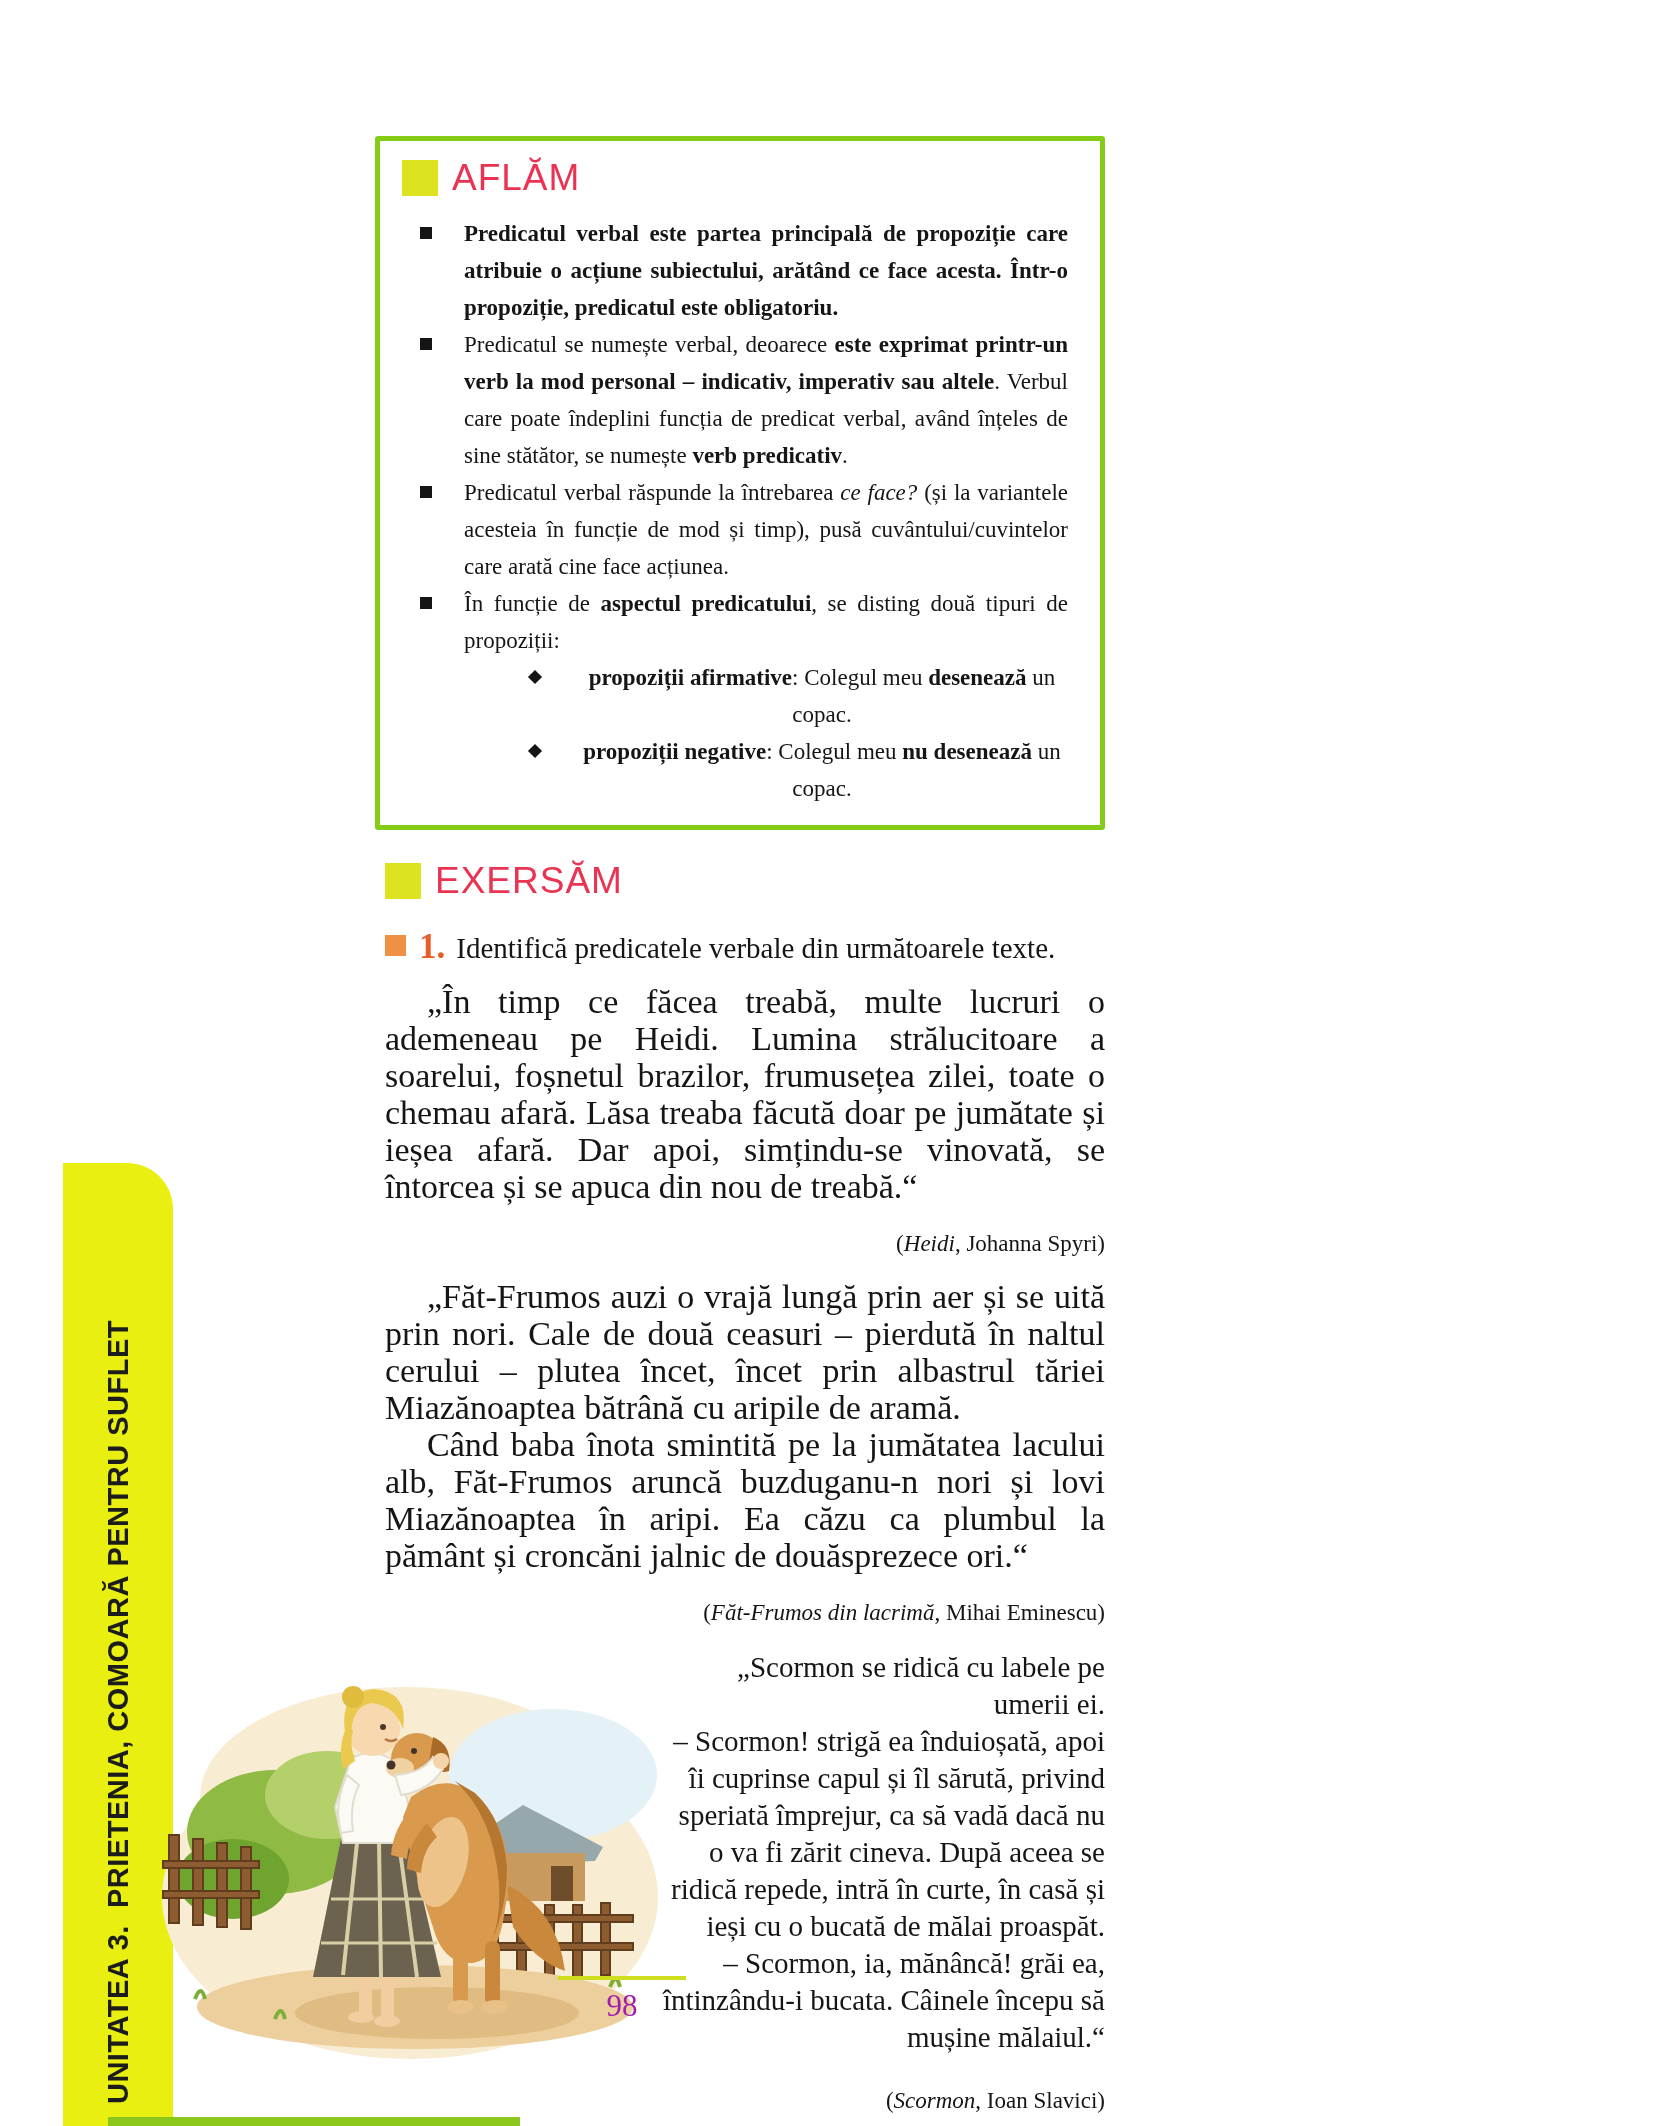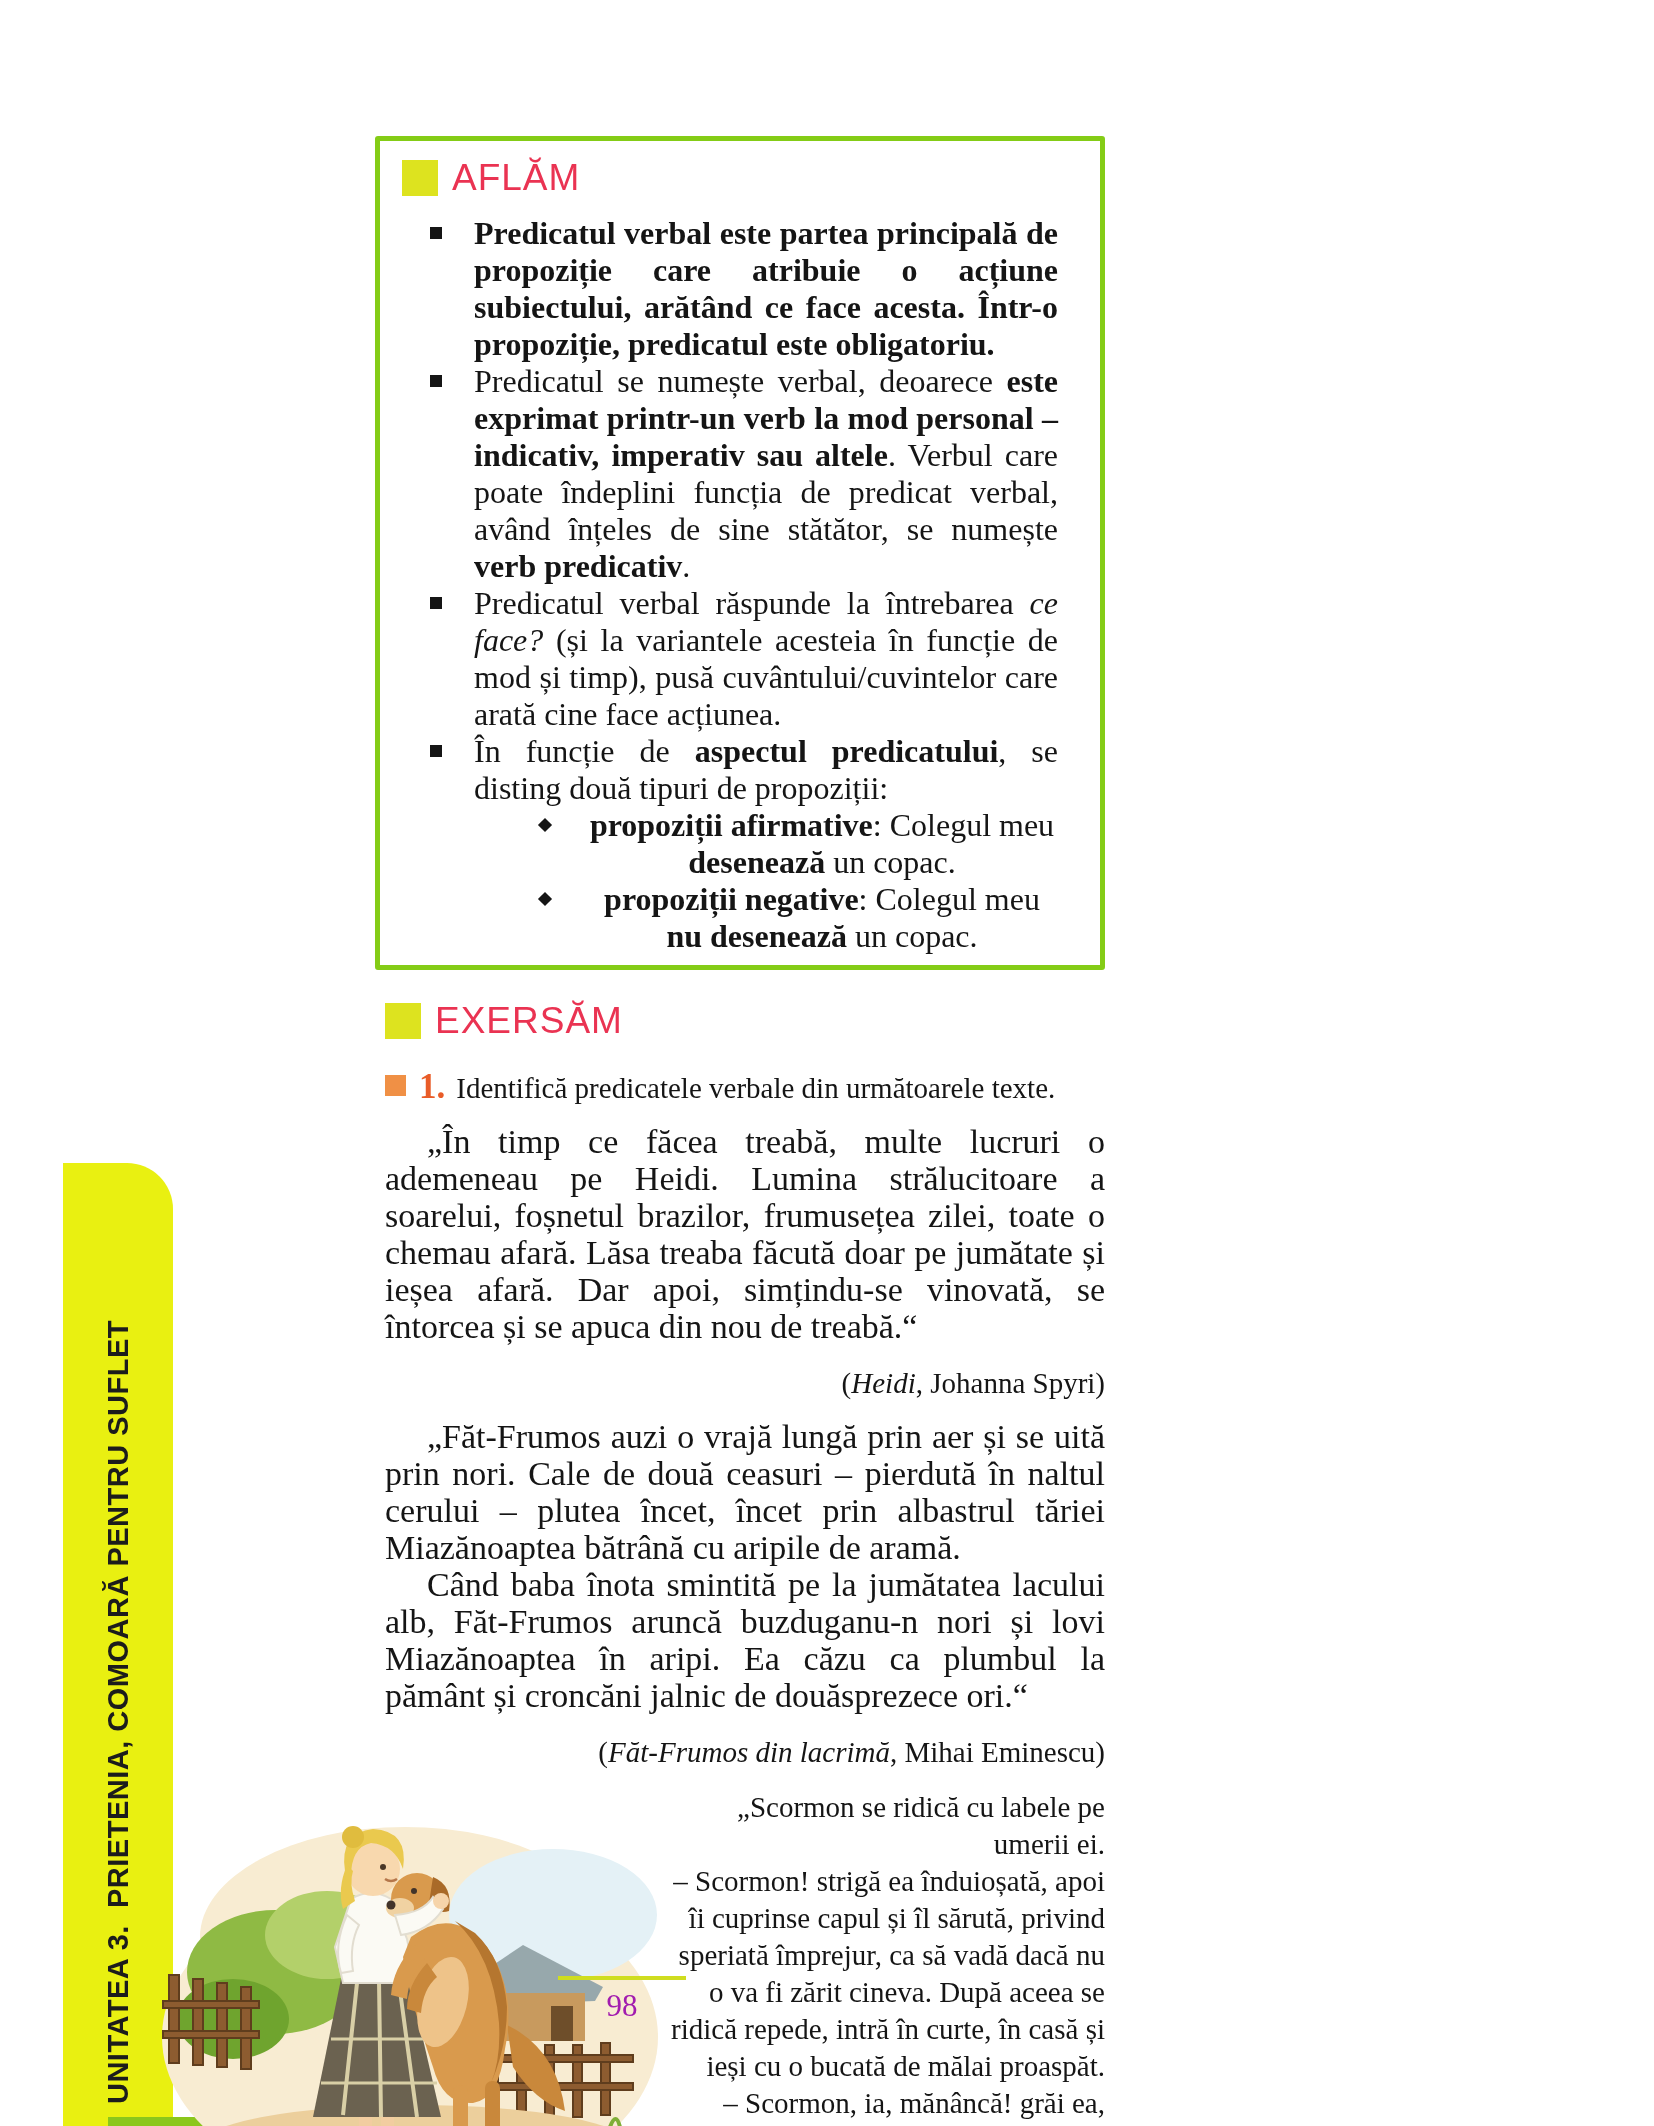--- a/index.html
+++ b/index.html
@@ -15,38 +15,38 @@
     margin-left:-10px;width:730px;box-sizing:border-box;
     border:5px solid #84cc16;border-radius:3px;
     padding:16px 24px 10px 22px;min-height:694px;background:#fff;
   }
   .section-heading{
     display:flex;align-items:center;gap:14px;
     font-family:"Liberation Sans",sans-serif;
     font-size:37px;color:#ea3352;letter-spacing:1px;font-weight:normal;
   }
   .sq{width:36px;height:36px;background:#dde31f;flex:0 0 auto;}
-  .bullets{list-style:none;margin:16px 18px 0;padding:0;font-size:32px;line-height:37px;text-align:justify;}
+  .bullets{list-style:none;margin:16px 8px 0;padding:0;font-size:23px;line-height:37px;text-align:justify;}
   .bullets>li{position:relative;padding-left:54px;margin:0;}
   .bullets>li::before{content:"";position:absolute;left:10px;top:12px;width:12px;height:12px;background:#151515;}
   .subbullets{list-style:none;margin:0;padding:0;text-align:center;}
   .subbullets>li{position:relative;padding-left:112px;}
   .subbullets>li::before{content:"";position:absolute;left:66px;top:13px;width:10px;height:10px;background:#151515;transform:rotate(45deg);}
   .b{font-weight:bold}.i{font-style:italic}.bi{font-weight:normal;font-style:italic}
 
   
   .exersam-heading{margin-top:30px;}
   .exercise-line{margin-top:26px;display:flex;align-items:baseline;font-size:29px;line-height:37px;}
   .ex-sq{width:21px;height:21px;background:#f09045;margin-right:13px;align-self:flex-start;margin-top:7px;flex:0 0 auto;}
   .ex-num{font-size:35px;font-weight:bold;color:#e95c28;margin-right:11px;}
 
   
   p.excerpt{margin:16px 0 0;font-size:34px;line-height:37px;text-align:justify;text-indent:42px;}
   p.excerpt.cont{margin-top:0;}
-  .attribution{margin:20px 0 16px;font-size:29px;line-height:37px;text-align:right;}
+  .attribution{margin:20px 0 16px;font-size:23px;line-height:37px;text-align:right;}
 
   
   .scormon-row{display:flex;margin-left:-230px;width:950px;margin-top:14px;align-items:flex-start;}
   .illustration{flex:0 0 505px;}
   .scormon-text{flex:1;font-size:29px;line-height:37px;text-align:right;padding-top:2px;}
   .scormon-text p{margin:0;}
   .scormon-text .attribution{margin:26px 0 0;}
 
   
   .sidebar-band{

